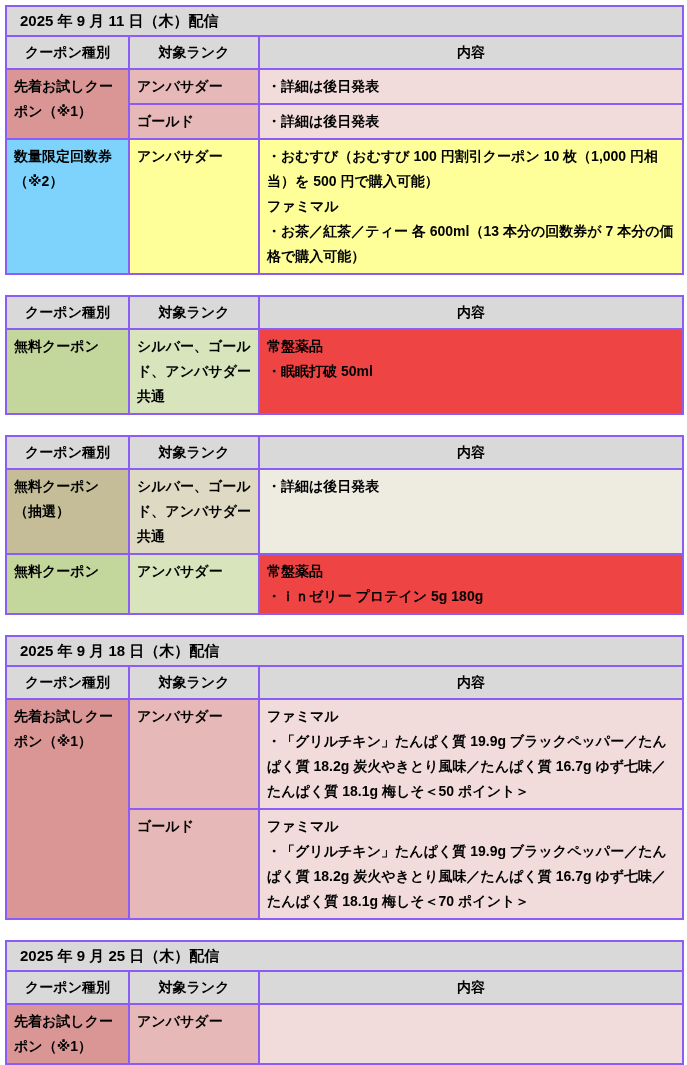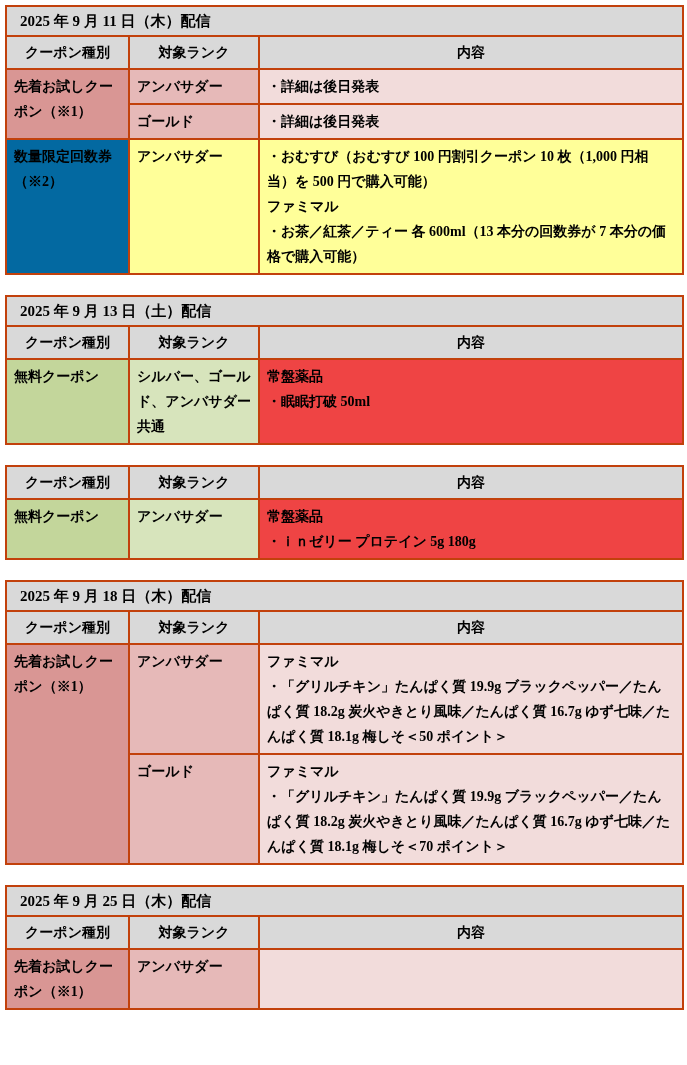--- a/index.html
+++ b/index.html
@@ -10,25 +10,24 @@
     color:#000;
   }
   .page{padding:5px 5px 0 5px;}
   table.ctable{
     border-collapse:collapse;
     table-layout:fixed;
     width:677px;
     margin:0 0 20px 0;
   }
   table.ctable td{
-    border:2px solid #c2410c;
+    border:2px solid #8b5cf6;
     vertical-align:top;
     overflow:hidden;
     word-break:break-all;
-    font-family:Liberation Serif, serif;
   }
   col.c1{width:123px;}
   col.c2{width:130px;}
   col.c3{width:424px;}
   tr.date-row td{
     background:#D9D9D9;
     font-size:15px;
     line-height:22px;
     padding:3px 6px 3px 13px;
     vertical-align:middle;
@@ -43,21 +42,21 @@
   }
   td.dcell{
     font-size:14px;
     line-height:25px;
     padding:4px 7px;
   }
   
   .pink-t{background:#D99694;}
   .pink-r{background:#E6B9B8;}
   .pink-c{background:#F2DCDB;}
-  .yellow-t{background:#0369a1;}
+  .yellow-t{background:#7dd3fc;}
   .yellow-r{background:#FFFF99;}
   .yellow-c{background:#FFFF99;}
   .green-t{background:#C3D69B;}
   .green-r{background:#D7E4BC;}
   .green-c{background:#ef4444;}
   .tan-t{background:#C4BD97;}
   .tan-r{background:#DDD9C3;}
   .tan-c{background:#EEECE1;}
 </style>
 </head>
@@ -105,23 +104,20 @@
   </tbody>
     </table>
 
   <table class="ctable">
     <colgroup>
         <col class="c1">
         <col class="c2">
         <col class="c3">
       </colgroup>
     <tbody>
-        <tr class="date-row">
-      <td colspan="3">2025 年 9 月 13 日（土）配信</td>
-    </tr>
     <tr class="head-row">
       <td>クーポン種別</td>
       <td>対象ランク</td>
       <td>内容</td>
     </tr>
     <tr>
       <td class="dcell green-t">無料クーポン</td>
       <td class="dcell green-r">シルバー、ゴールド、アンバサダー共通</td>
       <td class="dcell green-c">
         <div>常盤薬品</div>
@@ -137,20 +133,27 @@
         <col class="c2">
         <col class="c3">
       </colgroup>
     <tbody>
     <tr class="head-row">
       <td>クーポン種別</td>
       <td>対象ランク</td>
       <td>内容</td>
     </tr>
     <tr>
+      <td class="dcell tan-t">無料クーポン（抽選）</td>
+      <td class="dcell tan-r">シルバー、ゴールド、アンバサダー共通</td>
+      <td class="dcell tan-c">
+        <div>・詳細は後日発表</div>
+      </td>
+    </tr>
+    <tr>
       <td class="dcell green-t">無料クーポン</td>
       <td class="dcell green-r">アンバサダー</td>
       <td class="dcell green-c">
         <div>常盤薬品</div>
         <div>・ｉｎゼリー プロテイン 5g 180g</div>
       </td>
     </tr>
   </tbody>
     </table>
 

